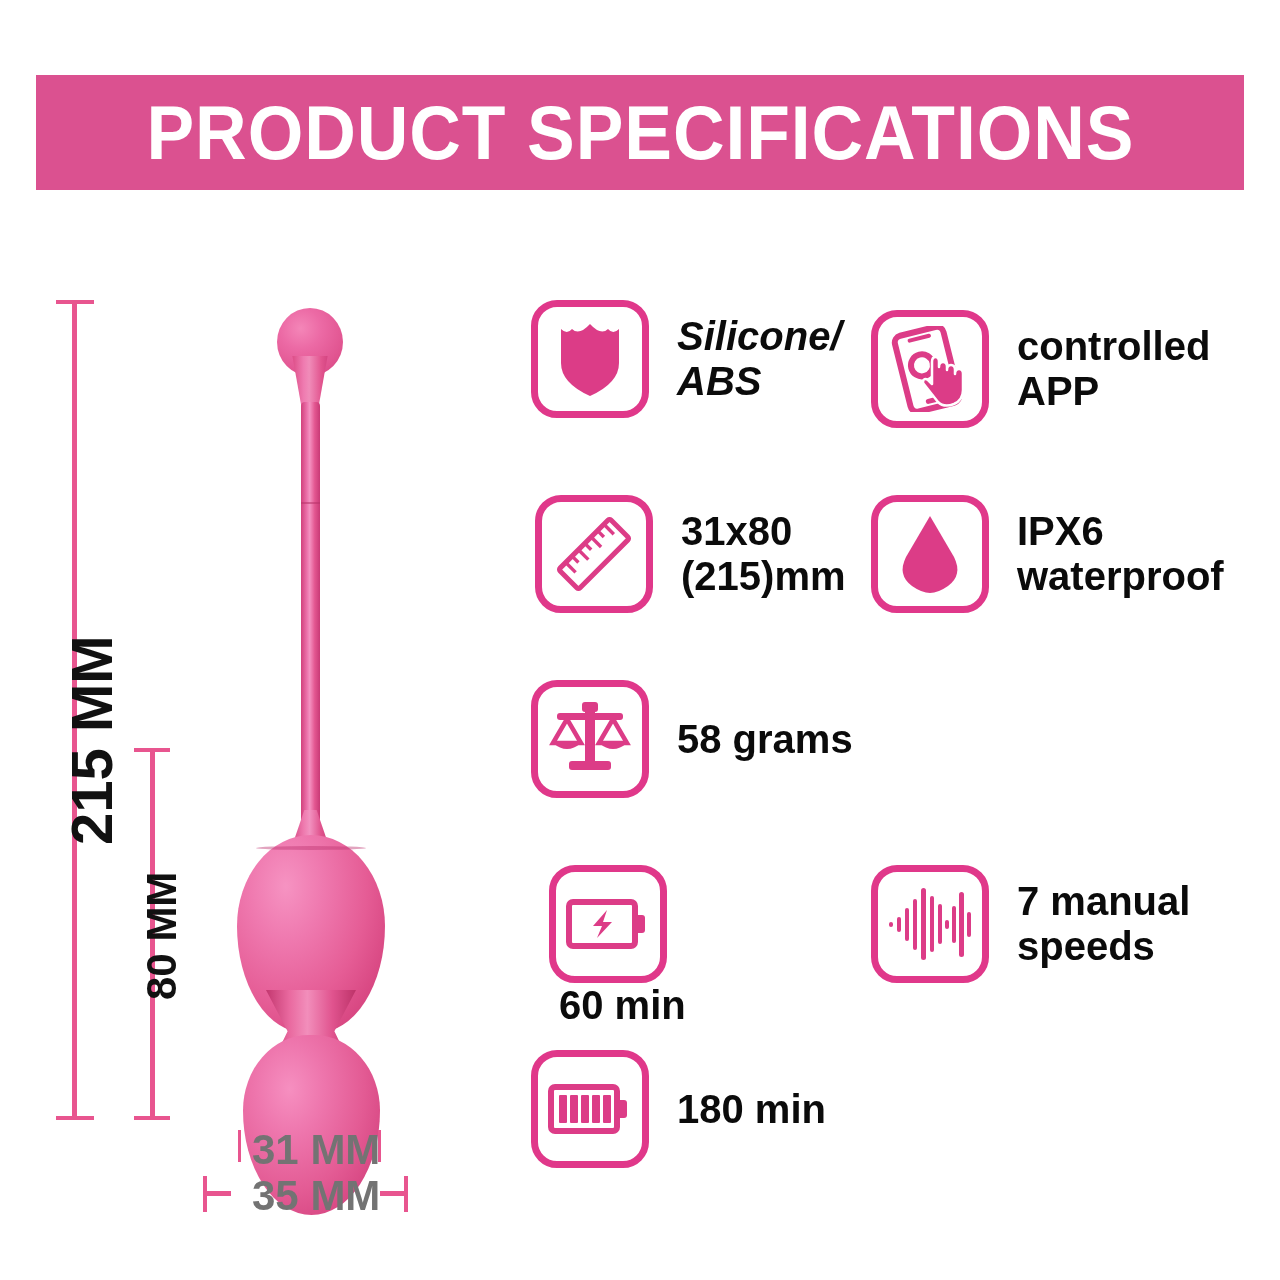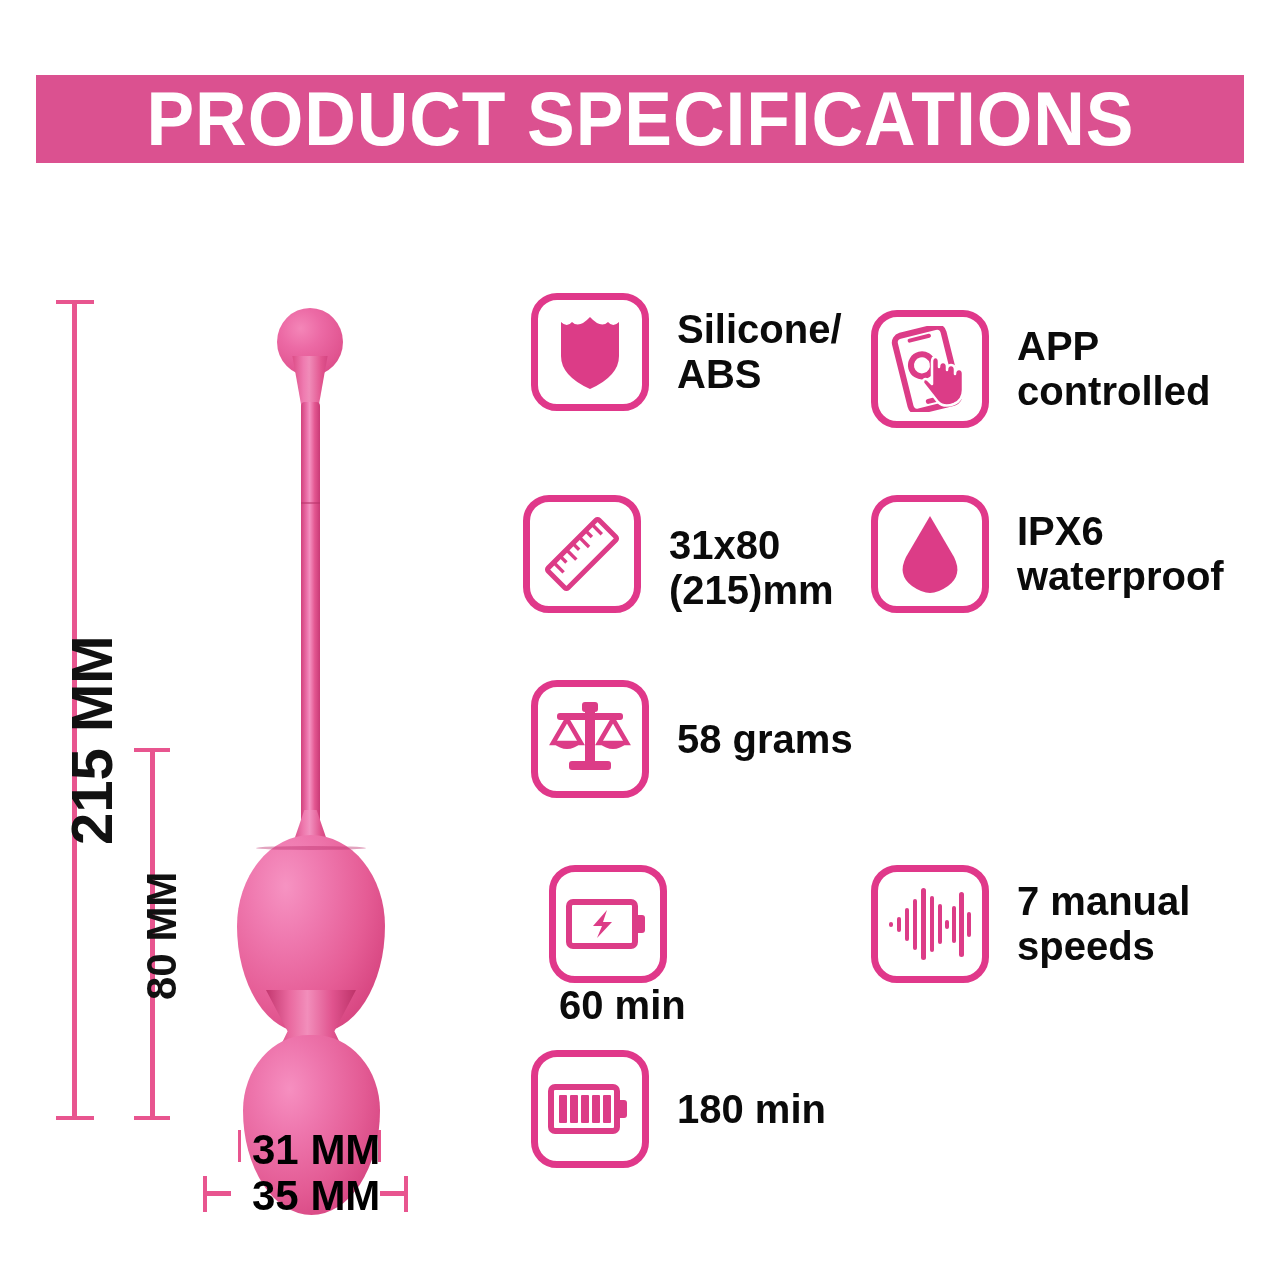--- a/index.html
+++ b/index.html
@@ -15,21 +15,21 @@
     font-family: "Liberation Sans", sans-serif;
     overflow: hidden;
   }
 
   
   #header-banner {
     position: absolute;
     left: 36px;
     top: 75px;
     width: 1208px;
-    height: 88px;
+    height: 115px;
     background: #db5190;
     display: flex;
     align-items: center;
     justify-content: center;
   }
   #header-title {
     color: #ffffff;
     font-size: 76px;
     font-weight: 700;
     letter-spacing: 1px;
@@ -143,21 +143,21 @@
     position: absolute;
     color: #111111;
     font-weight: 700;
     transform: rotate(-90deg);
     transform-origin: left top;
     white-space: nowrap;
     font-family: "Liberation Sans", sans-serif;
   }
   .dim-label-horiz {
     position: absolute;
-    color: #000000;
+    color: #737373;
     font-weight: 700;
     white-space: nowrap;
     font-family: "Liberation Sans", sans-serif;
   }
 
   
   .spec-item {
     position: absolute;
     display: flex;
     align-items: center;
@@ -219,33 +219,33 @@
   <div class="dim-cap" style="left:238px; top:1130px; width:3px; height:32px;"></div>
   <div class="dim-cap" style="left:378px; top:1130px; width:3px; height:32px;"></div>
   <div class="dim-label-horiz" style="left:252px; top:1126px; font-size:42px;">31 MM</div>
 
   <div class="dim-cap" style="left:203px; top:1176px; width:4px; height:36px;"></div>
   <div class="dim-cap" style="left:203px; top:1191px; width:28px; height:5px;"></div>
   <div class="dim-cap" style="left:404px; top:1176px; width:4px; height:36px;"></div>
   <div class="dim-cap" style="left:380px; top:1191px; width:28px; height:5px;"></div>
   <div class="dim-label-horiz" style="left:252px; top:1172px; font-size:42px;">35 MM</div>
 
-  <div class="spec-item" style="left:531px; top:293px;">
+  <div class="spec-item" style="left:531px; top:300px;font-style:italic;">
     <div class="spec-icon-box">
       <svg width="74" height="80" viewBox="0 0 74 80">
         <path d="M8 10 Q14 16 19 10 Q26 17 37 5 Q48 17 55 10 Q60 16 66 10 L66 44 Q66 64 37 77 Q8 64 8 44 Z" fill="#dc3c87"></path>
       </svg>
     </div>
     <div class="spec-label">
       <span>Silicone/</span>
       <span>ABS</span>
     </div>
   </div>
 
-  <div class="spec-item" style="left:523px; top:495px;align-items:flex-end;">
+  <div class="spec-item" style="left:535px; top:495px;">
     <div class="spec-icon-box">
       <svg width="84" height="84" viewBox="0 0 84 84">
         <g transform="rotate(-45 42 42)">
           <rect x="6" y="28" width="72" height="28" rx="2" fill="none" stroke="#dc3c87" stroke-width="5"></rect>
           <g stroke="#dc3c87" stroke-width="3.4">
             <line x1="16" y1="28" x2="16" y2="42"></line>
             <line x1="25" y1="28" x2="25" y2="37"></line>
             <line x1="34" y1="28" x2="34" y2="42"></line>
             <line x1="43" y1="28" x2="43" y2="37"></line>
             <line x1="52" y1="28" x2="52" y2="42"></line>
@@ -317,22 +317,22 @@
         <g transform="rotate(-14 40 43)">
           <rect x="14" y="4" width="50" height="78" rx="7" fill="none" stroke="#dc3c87" stroke-width="6"></rect>
           <rect x="27" y="9" width="24" height="4" rx="2" fill="#dc3c87"></rect>
           <rect x="30" y="72" width="18" height="5" rx="2.5" fill="#dc3c87"></rect>
           <circle cx="35" cy="38" r="11" fill="none" stroke="#dc3c87" stroke-width="6"></circle>
         </g>
         <path d="M44 36 L44 58 L40 54 Q35 51 35 57 L50 76 Q56 82 66 78 Q75 74 75 64 L75 48 Q75 43 71 43 Q67 43 67 48 L67 44 Q67 39 63 39 Q59 39 59 44 L59 41 Q59 36 55 36 Q51 36 51 41 L51 36 Q51 31 47.5 31 Q44 31 44 36 Z" fill="#dc3c87" stroke="#ffffff" stroke-width="2.5" stroke-linejoin="round"></path>
       </svg>
     </div>
     <div class="spec-label">
+      <span>controlled</span>
       <span>APP</span>
-      <span>controlled</span>
     </div>
   </div>
 
   <div class="spec-item" style="left:871px; top:495px;">
     <div class="spec-icon-box">
       <svg width="66" height="82" viewBox="0 0 66 82">
         <path d="M33 3 Q33 3 33 3 L57 44 Q66 62 51 73 Q41 80 33 80 Q25 80 15 73 Q0 62 9 44 Z" fill="#dc3c87"></path>
       </svg>
     </div>
     <div class="spec-label">

